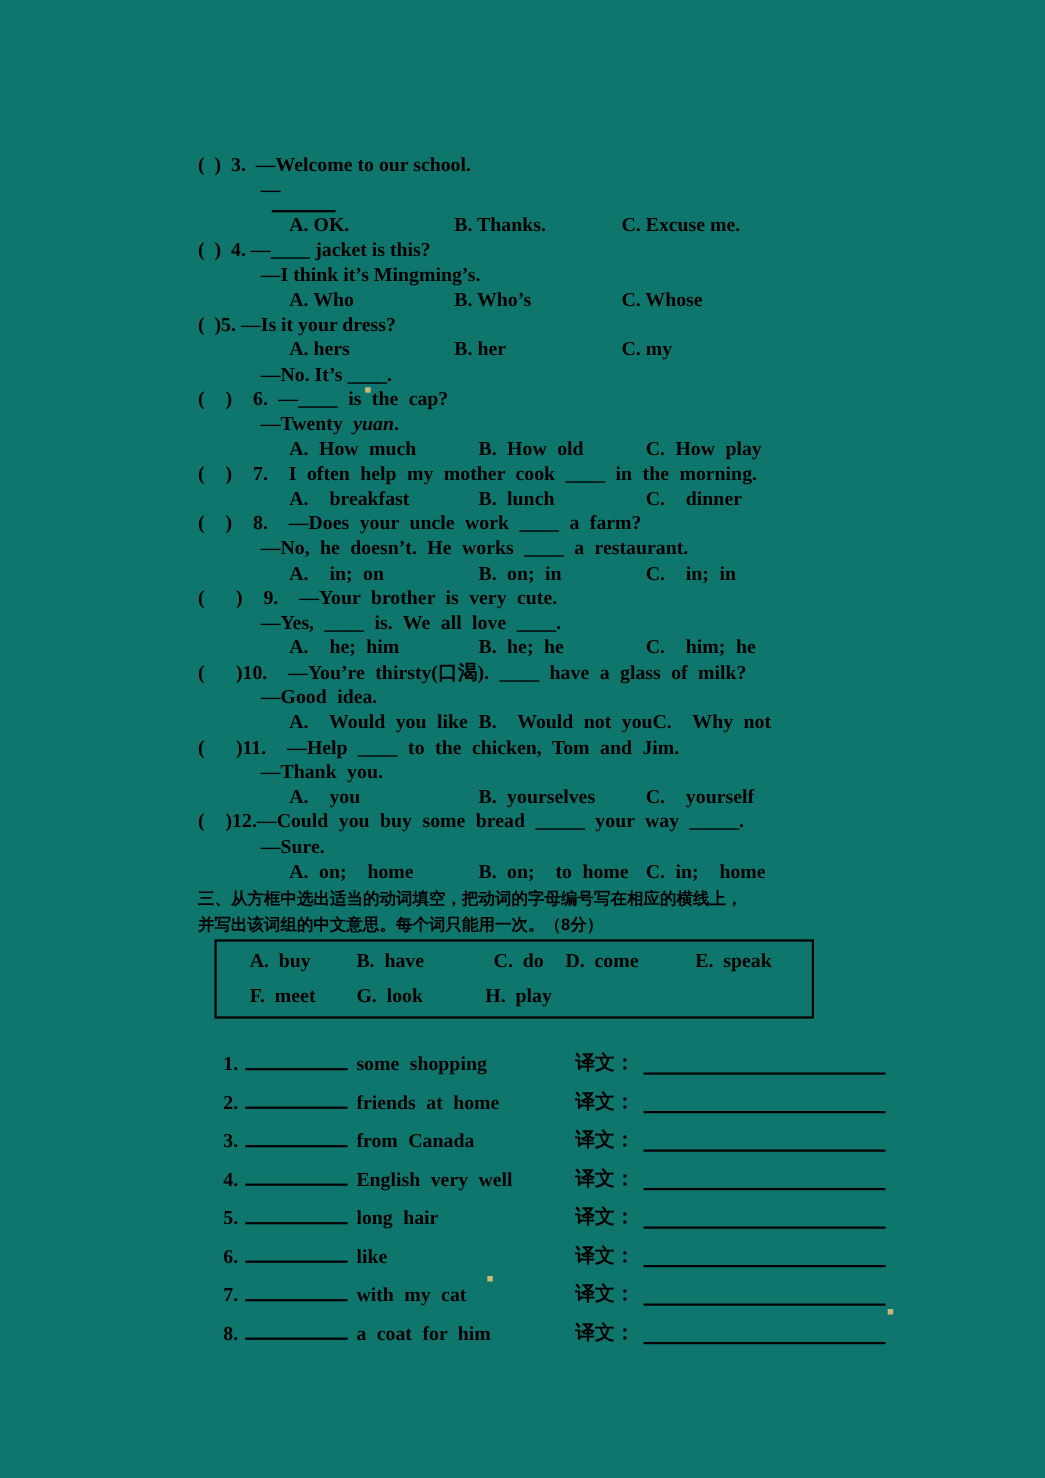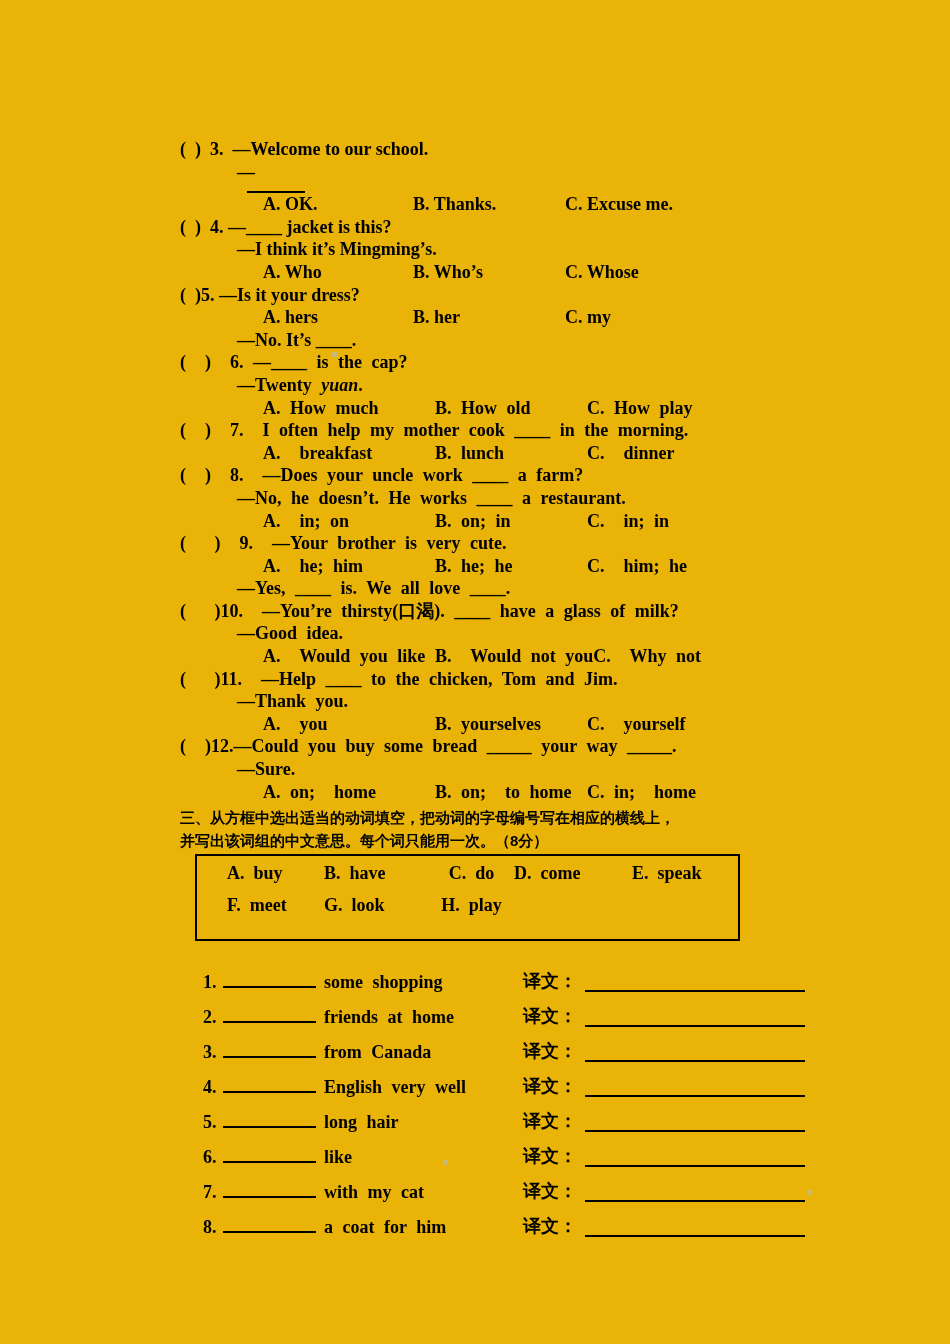--- a/index.html
+++ b/index.html
@@ -1,20 +1,20 @@
 <!DOCTYPE html>
 <html><head>
 <meta charset="utf-8">
 <style>
   html, body { margin: 0; padding: 0; background: #ffffff; }
   .page {
     position: relative;
     width: 950px;
     height: 1344px;
-    background: #eab308;
+    background: #0f766e;
     color: #000000;
     font-family: "Liberation Serif", serif;
     font-weight: bold;
     box-sizing: border-box;
     padding: 138px 110px 0 180px;
     overflow: hidden;
   }
   .line {
     font-size: 18px;
     line-height: 22.6px;
@@ -43,21 +43,21 @@
     line-height: 22.5px;
     white-space: pre-wrap;
   }
   .s3-head { margin-top: 4px; }
   .verb-box {
     margin-top: 2px;
     margin-left: 15px;
     width: 545px;
     border: 2px solid #000;
     box-sizing: border-box;
-    padding: 6px 0 23px 30px;
+    padding: 6px 0 8px 30px;
   }
   .vrow { display: flex; font-size: 18px; line-height: 22.6px; white-space: pre-wrap; }
   .vrow + .vrow { margin-top: 9px; }
   .vrow .v0 { min-width: 97px; }
   .vrow .v1 { min-width: 105px; }
   .vrow .v2 { min-width: 85px; text-align: center; }
   .vrow .v3 { min-width: 118px; }
   .items { margin-top: 28px; margin-left: 23px; }
   .item-row {
     position: relative;
@@ -121,22 +121,22 @@
         <div class="line stem wide"><span class="qlabel">(  )  7.  </span><span class="stem-text">I often help my mother cook ____ in the morning.</span></div>
         <div class="line opts wide"><span class="o0">A.  breakfast</span><span class="o1">B. lunch</span><span class="o2">C.  dinner</span></div>
       </div>
       <div class="mc-question">
         <div class="line stem wide"><span class="qlabel">(  )  8.  </span><span class="stem-text">—Does your uncle work ____ a farm?</span></div>
         <div class="line reply wide">—No, he doesn’t. He works ____ a restaurant.</div>
         <div class="line opts wide"><span class="o0">A.  in; on</span><span class="o1">B. on; in</span><span class="o2">C.  in; in</span></div>
       </div>
       <div class="mc-question">
         <div class="line stem wide"><span class="qlabel">(   )  9.  </span><span class="stem-text">—Your brother is very cute.</span></div>
+        <div class="line reply wide">—Yes, ____ is. We all love ____.</div>
         <div class="line opts wide"><span class="o0">A.  he; him</span><span class="o1">B. he; he</span><span class="o2">C.  him; he</span></div>
-        <div class="line reply wide">—Yes, ____ is. We all love ____.</div>
       </div>
       <div class="mc-question">
         <div class="line stem wide"><span class="qlabel">(   )10.  </span><span class="stem-text">—You’re thirsty(口渴). ____ have a glass of milk?</span></div>
         <div class="line reply wide">—Good idea.</div>
         <div class="line opts wide"><span class="o0">A.  Would you like</span><span class="o1">B.  Would not you</span><span class="o2">C.  Why not</span></div>
       </div>
       <div class="mc-question">
         <div class="line stem wide"><span class="qlabel">(   )11.  </span><span class="stem-text">—Help ____ to the chicken, Tom and Jim.</span></div>
         <div class="line reply wide">—Thank you.</div>
         <div class="line opts wide"><span class="o0">A.  you</span><span class="o1">B. yourselves</span><span class="o2">C.  yourself</span></div>

